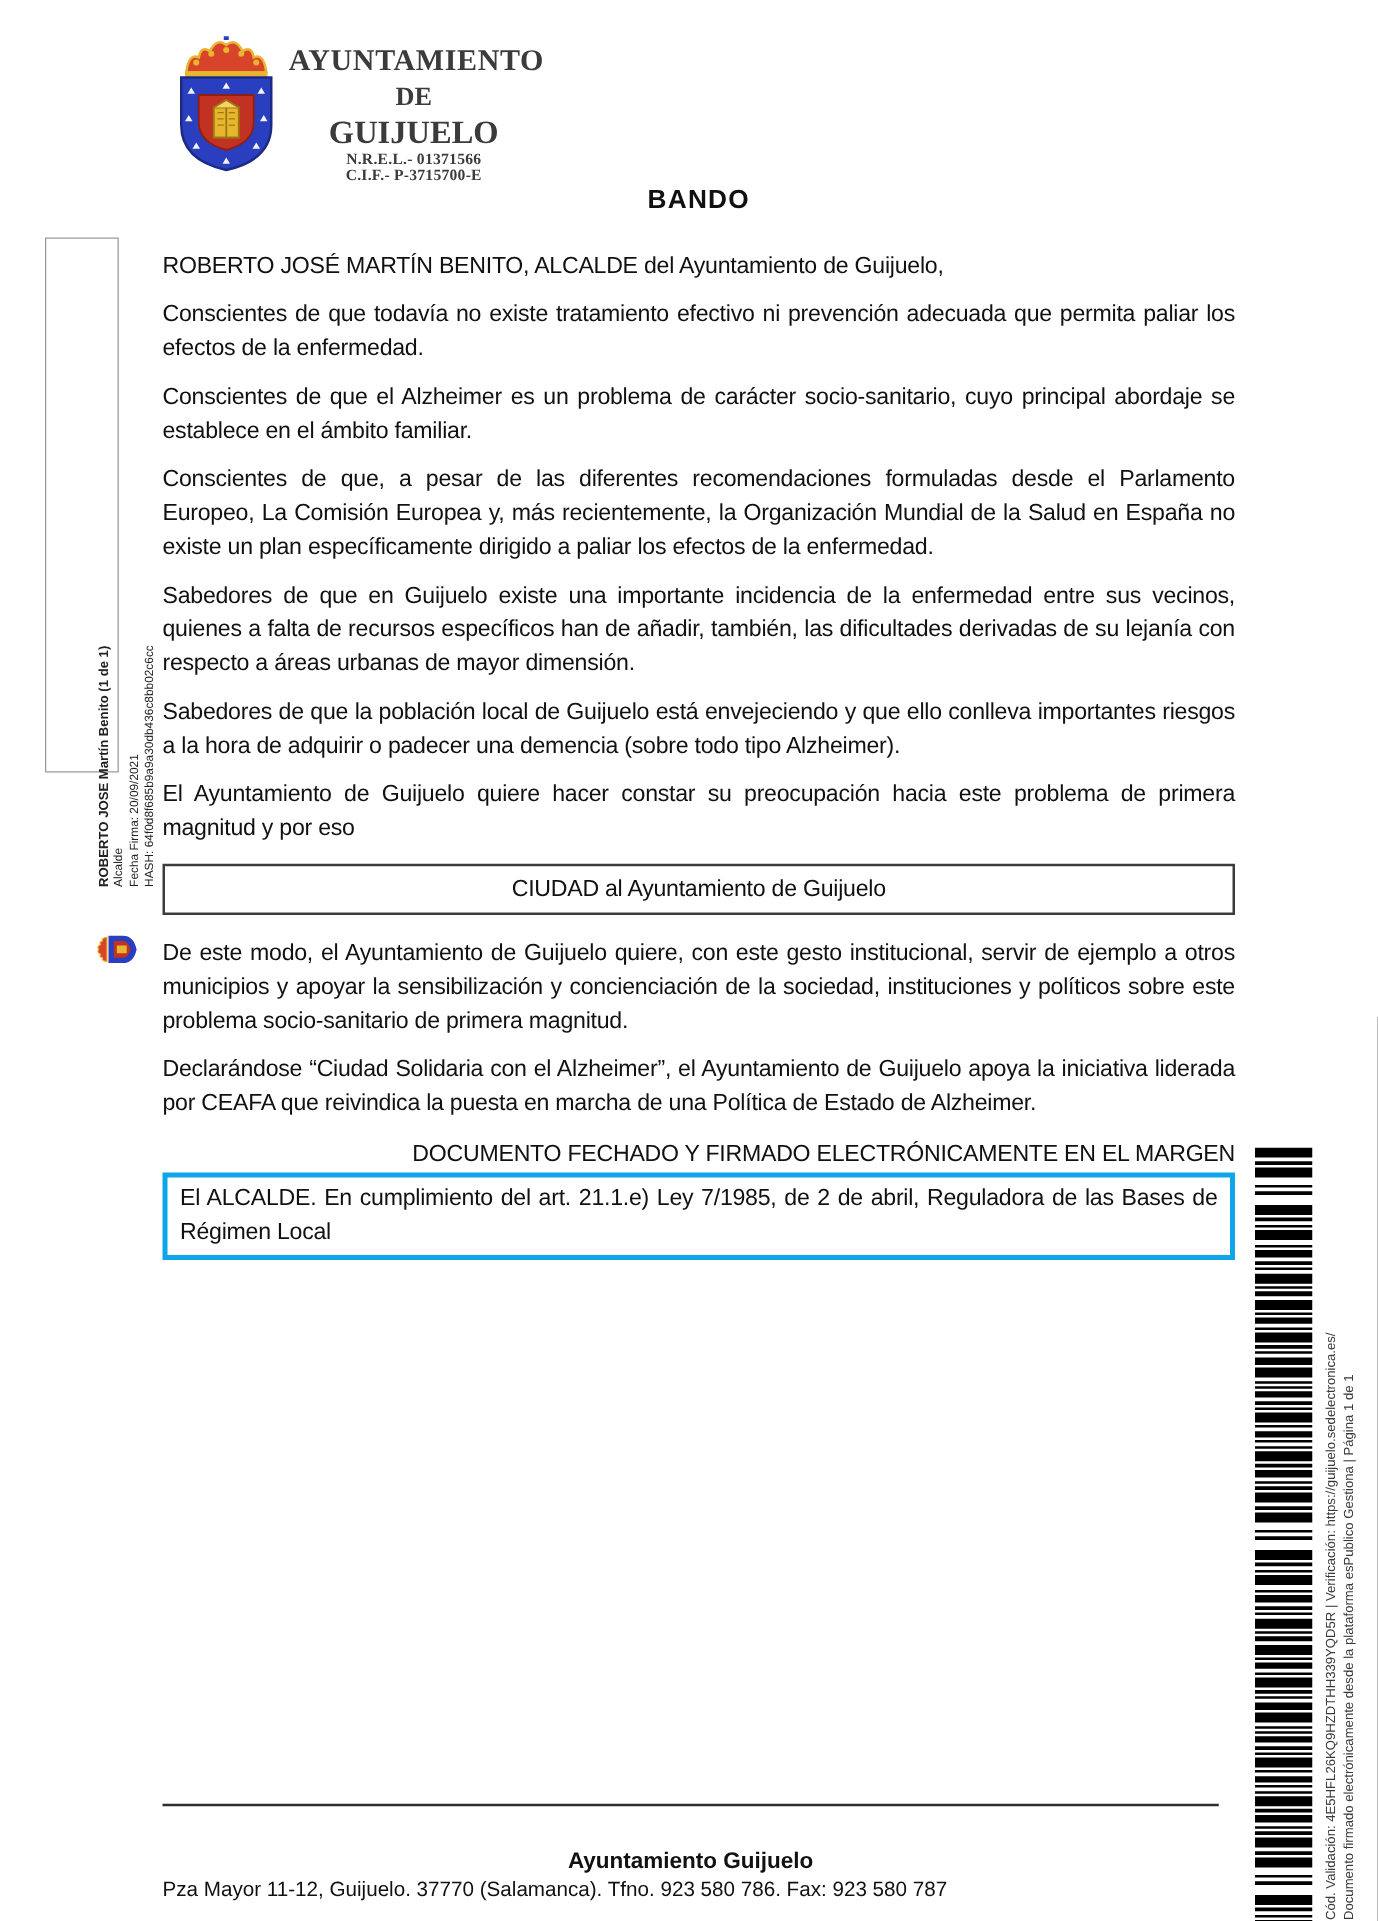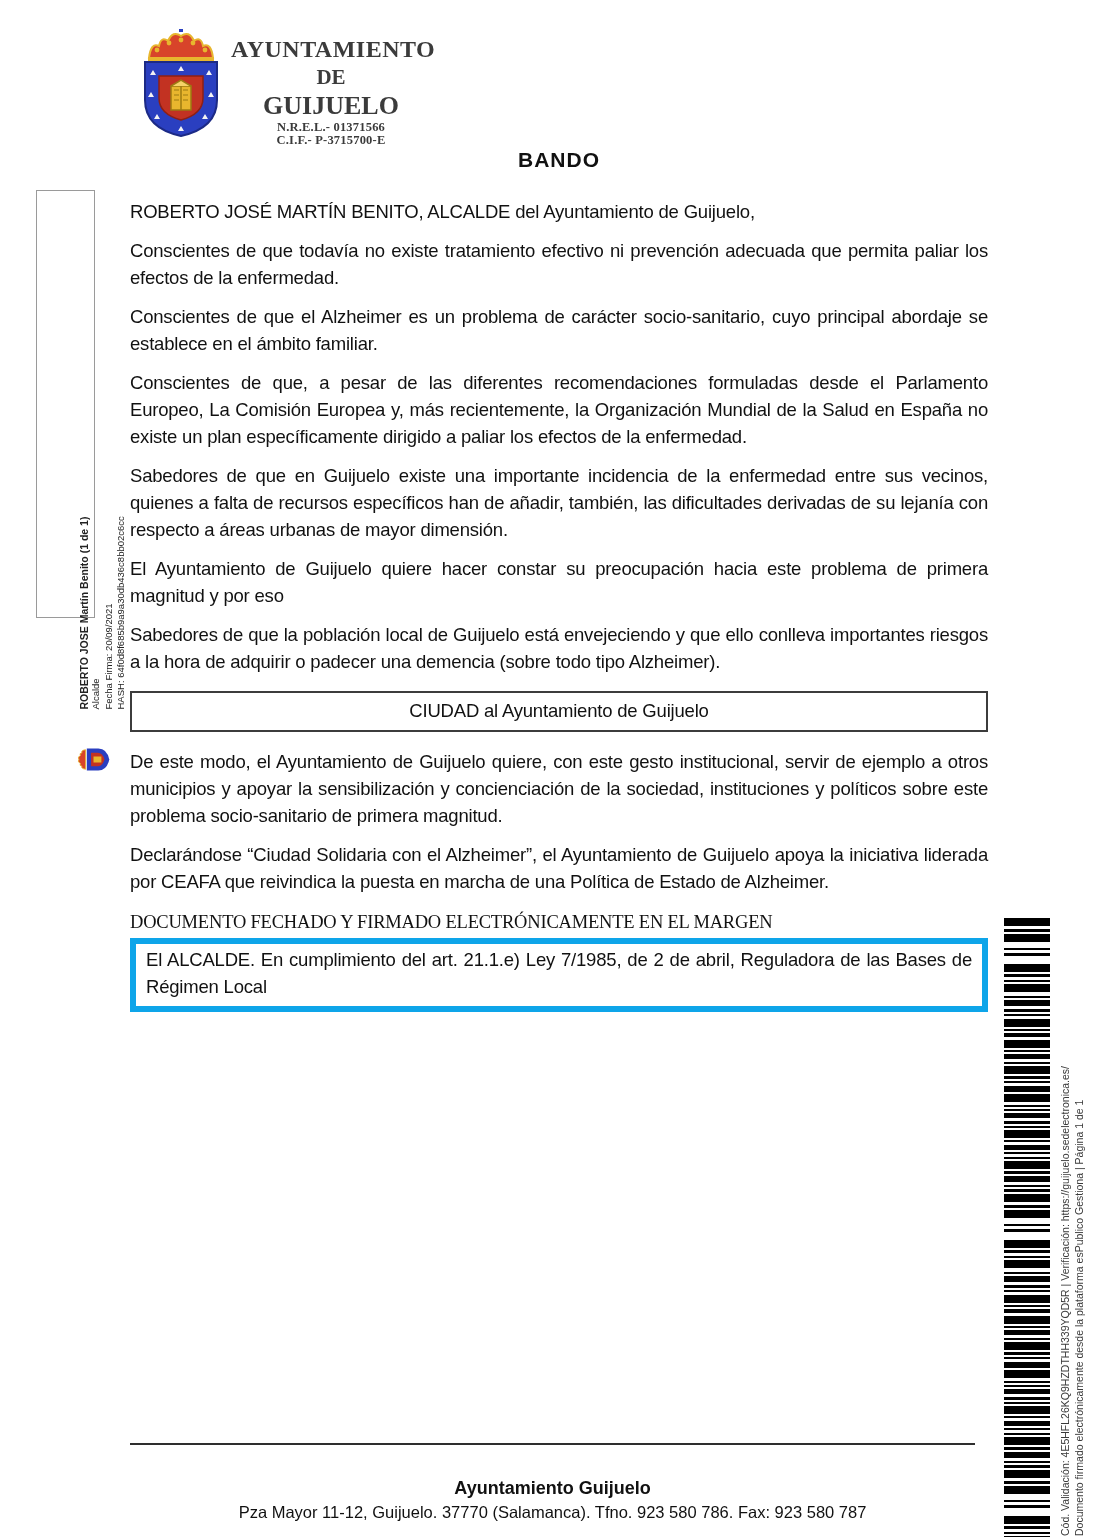--- a/index.html
+++ b/index.html
@@ -30,29 +30,29 @@
   .sig-name { font-size:10.5px; font-weight:700; }
   .sig-line { font-size:9.5px; }
   .sig-crest { position:absolute; left:36px; top:4px; width:34px; height:28px; }
   .sig-crest svg { width:28px; height:34px; transform:rotate(0deg); }
   
   .main { position:absolute; left:130px; top:198px; width:858px;
     font-size:18.5px; line-height:27px; letter-spacing:-0.2px; text-align:justify; }
   .main p { margin-bottom:12px; }
   .declaro-box { border:2px solid #3c3c3c; text-align:center; padding:4px 10px 6px 10px;
     margin:16px 0 16px 0; }
-  .doc-signed { text-align:left; margin-top:14px;font-family:Liberation Serif, serif; }
-  .alcalde-box { border:6px solid #0ea5e9; padding:2px 10px 6px 10px; margin-top:2px; }
+  .doc-signed { text-align:right; margin-top:14px; }
+  .alcalde-box { border:4px solid #0ea5e9; padding:2px 10px 6px 10px; margin-top:2px; }
   
   .footer-rule { position:absolute; left:130px; top:1443px; width:845px;
     border-top:2px solid #2e2e2e; }
   .footer-name { position:absolute; left:130px; top:1478px; width:845px;
     text-align:center; font-size:18px; font-weight:700; }
   .footer-addr { position:absolute; left:130px; top:1503px; width:845px;
-    text-align:center; font-size:16.5px; }
+    font-size:16.5px; }
   
   .barcode { position:absolute; left:1004px; top:918px; width:46px; height:619px;
     overflow:hidden; }
   .barcode .bar { width:100%; background:#000; }
   .verif-rot { position:absolute; left:772px; top:1218px; width:600px; height:44px;
     transform:rotate(-90deg); display:flex; align-items:center; padding-left:4px; }
   .verif-lines { line-height:14px; white-space:nowrap; color:#3a3a3a; font-size:10.5px; }
 </style>
 </head>
 <body>
@@ -120,22 +120,22 @@
       </div>
     </div>
   </div>
 
   <div class="main">
     <p>ROBERTO JOSÉ MARTÍN BENITO, ALCALDE del Ayuntamiento de Guijuelo,</p>
     <p>Conscientes de que todavía no existe tratamiento efectivo ni prevención adecuada que permita paliar los efectos de la enfermedad.</p>
     <p>Conscientes de que el Alzheimer es un problema de carácter socio-sanitario, cuyo principal abordaje se establece en el ámbito familiar.</p>
     <p>Conscientes de que, a pesar de las diferentes recomendaciones formuladas desde el Parlamento Europeo, La Comisión Europea y, más recientemente, la Organización Mundial de la Salud en España no existe un plan específicamente dirigido a paliar los efectos de la enfermedad.</p>
     <p>Sabedores de que en Guijuelo existe una importante incidencia de la enfermedad entre sus vecinos, quienes a falta de recursos específicos han de añadir, también, las dificultades derivadas de su lejanía con respecto a áreas urbanas de mayor dimensión.</p>
+    <p>Sabedores de que la población local de Guijuelo está envejeciendo y que ello conlleva importantes riesgos a la hora de adquirir o padecer una demencia (sobre todo tipo Alzheimer).</p>
     <p>El Ayuntamiento de Guijuelo quiere hacer constar su preocupación hacia este problema de primera magnitud y por eso</p>
-    <p>Sabedores de que la población local de Guijuelo está envejeciendo y que ello conlleva importantes riesgos a la hora de adquirir o padecer una demencia (sobre todo tipo Alzheimer).</p>
 
     <div class="declaro-box">
       <div>CIUDAD al Ayuntamiento de Guijuelo</div>
     </div>
 
     <p>De este modo, el Ayuntamiento de Guijuelo quiere, con este gesto institucional, servir de ejemplo a otros municipios y apoyar la sensibilización y concienciación de la sociedad, instituciones y políticos sobre este problema socio-sanitario de primera magnitud.</p>
     <p>Declarándose “Ciudad Solidaria con el Alzheimer”, el Ayuntamiento de Guijuelo apoya la iniciativa liderada por CEAFA que reivindica la puesta en marcha de una Política de Estado de Alzheimer.</p>
 
     <div class="doc-signed">DOCUMENTO FECHADO Y FIRMADO ELECTRÓNICAMENTE EN EL MARGEN</div>
     <div class="alcalde-box">El ALCALDE. En cumplimiento del art. 21.1.e) Ley 7/1985, de 2 de abril, Reguladora de las Bases de Régimen Local</div>

